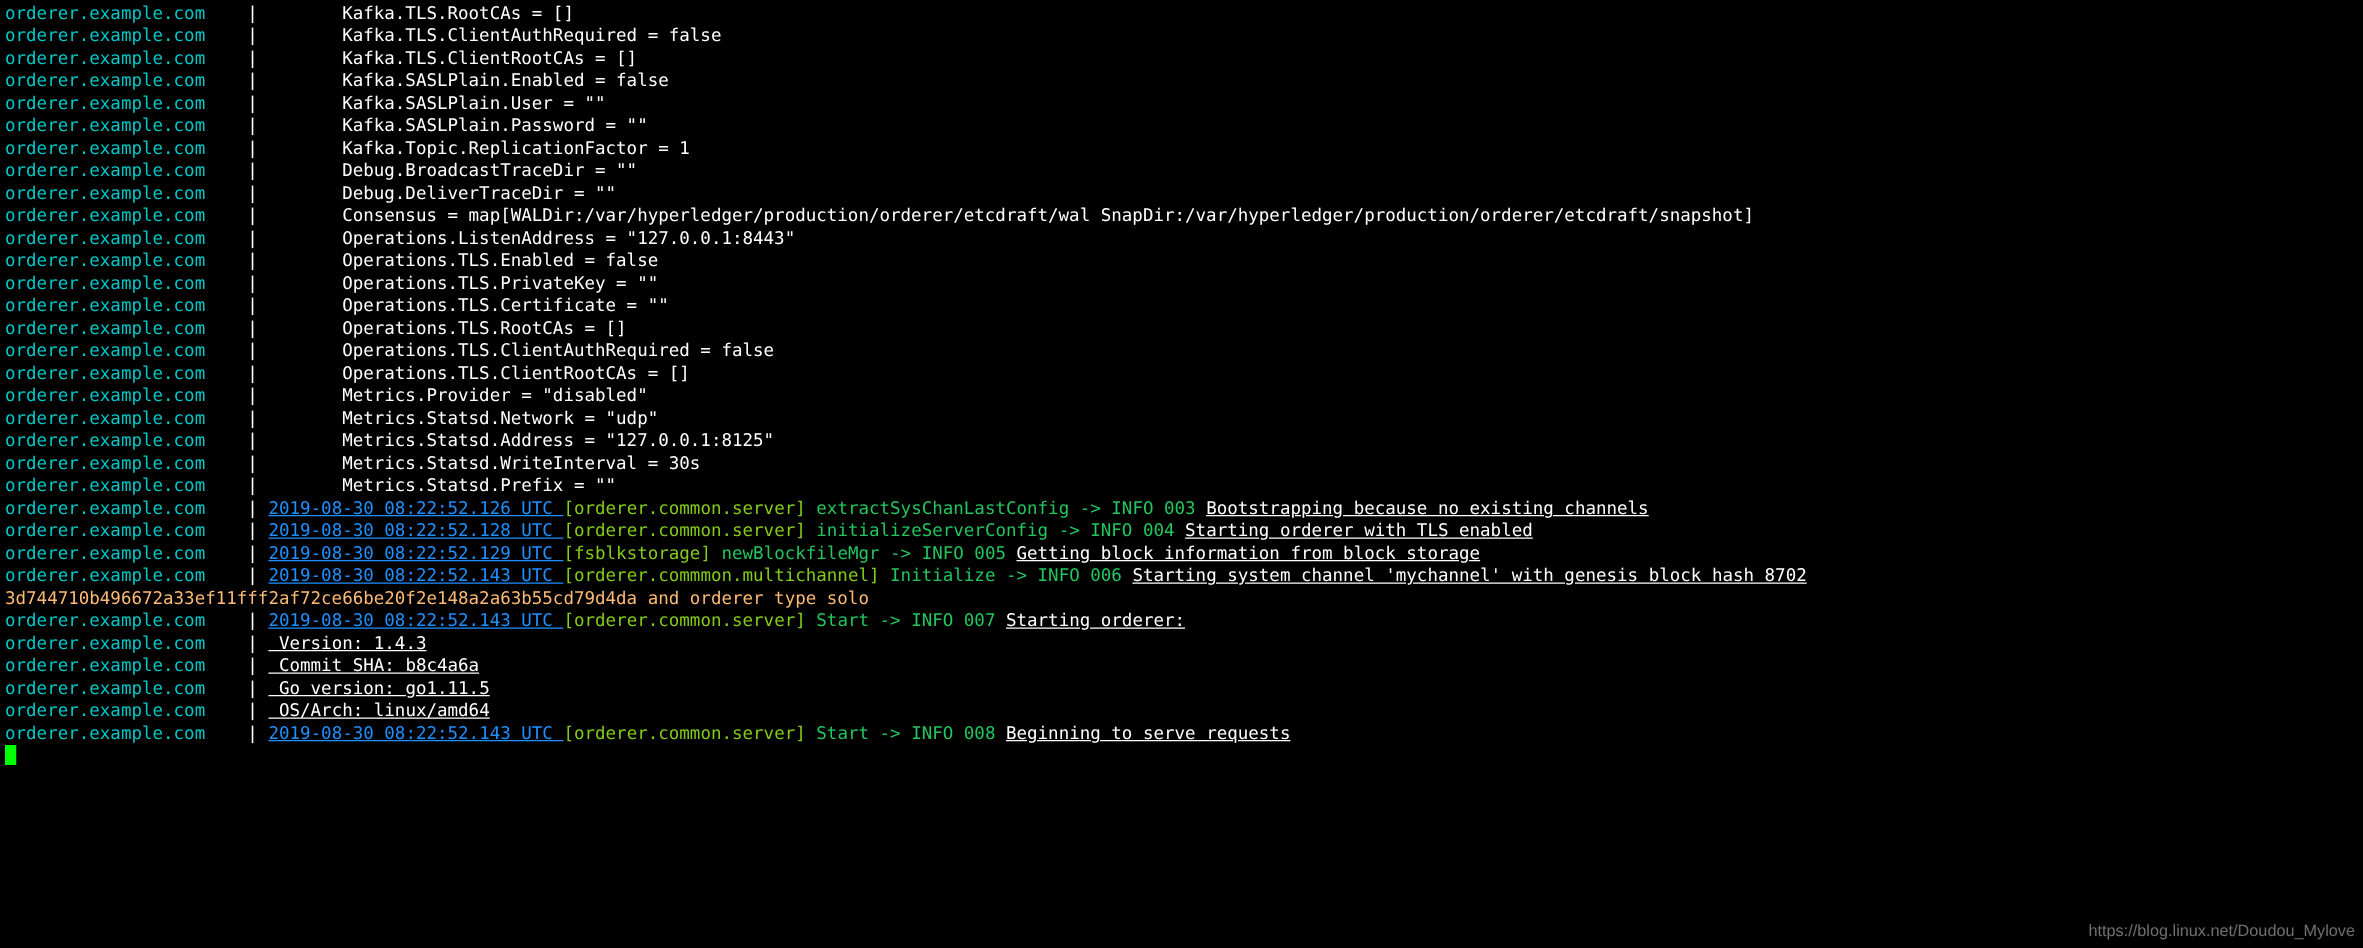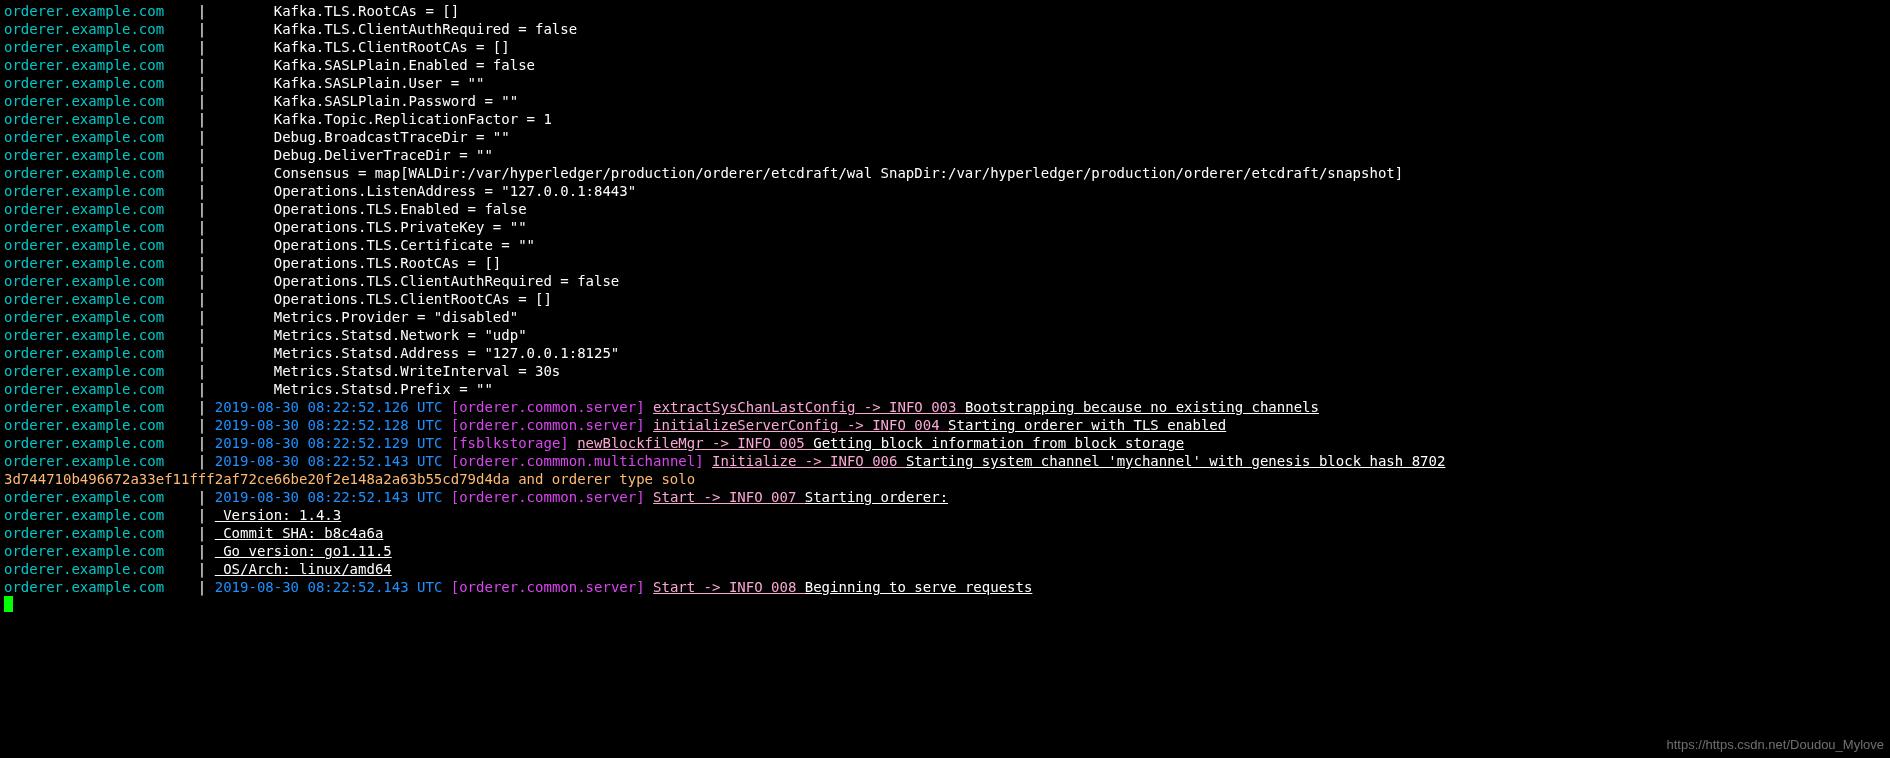--- a/index.html
+++ b/index.html
@@ -16,23 +16,23 @@
   }
   .terminal {
     padding: 2px 4px;
     white-space: pre;
   }
   .line { display: block; }
   .host { color: #00c8c8; }
   .sep  { color: #ffffff; }
   .cfg  { color: #ffffff; }
   .cont { color: #fdba74; }
-  .ts   { color: #1e90ff; }
-  .src  { color: #d946ef; }
-  .fn   { color: #f9a8d4; text-decoration: underline; }
+  .ts   { color: #1e90ff; text-decoration: underline; }
+  .src  { color: #84cc16; }
+  .fn   { color: #22c55e; }
   .msg  { color: #ffffff; text-decoration: underline; }
   .cursor {
     display: inline-block;
     width: 9px;
     height: 16px;
     background: #00ff00;
     vertical-align: -2px;
   }
   .watermark {
     position: fixed;
@@ -43,13 +43,13 @@
     color: rgba(200,200,200,0.55);
     pointer-events: none;
     user-select: none;
   }
 </style>
 </head>
 <body>
 
 <div id="term" class="terminal"><div class="line"><span class="host">orderer.example.com</span><span class="sep">    | </span><span class="cfg">	Kafka.TLS.RootCAs = []</span></div><div class="line"><span class="host">orderer.example.com</span><span class="sep">    | </span><span class="cfg">	Kafka.TLS.ClientAuthRequired = false</span></div><div class="line"><span class="host">orderer.example.com</span><span class="sep">    | </span><span class="cfg">	Kafka.TLS.ClientRootCAs = []</span></div><div class="line"><span class="host">orderer.example.com</span><span class="sep">    | </span><span class="cfg">	Kafka.SASLPlain.Enabled = false</span></div><div class="line"><span class="host">orderer.example.com</span><span class="sep">    | </span><span class="cfg">	Kafka.SASLPlain.User = ""</span></div><div class="line"><span class="host">orderer.example.com</span><span class="sep">    | </span><span class="cfg">	Kafka.SASLPlain.Password = ""</span></div><div class="line"><span class="host">orderer.example.com</span><span class="sep">    | </span><span class="cfg">	Kafka.Topic.ReplicationFactor = 1</span></div><div class="line"><span class="host">orderer.example.com</span><span class="sep">    | </span><span class="cfg">	Debug.BroadcastTraceDir = ""</span></div><div class="line"><span class="host">orderer.example.com</span><span class="sep">    | </span><span class="cfg">	Debug.DeliverTraceDir = ""</span></div><div class="line"><span class="host">orderer.example.com</span><span class="sep">    | </span><span class="cfg">	Consensus = map[WALDir:/var/hyperledger/production/orderer/etcdraft/wal SnapDir:/var/hyperledger/production/orderer/etcdraft/snapshot]</span></div><div class="line"><span class="host">orderer.example.com</span><span class="sep">    | </span><span class="cfg">	Operations.ListenAddress = "127.0.0.1:8443"</span></div><div class="line"><span class="host">orderer.example.com</span><span class="sep">    | </span><span class="cfg">	Operations.TLS.Enabled = false</span></div><div class="line"><span class="host">orderer.example.com</span><span class="sep">    | </span><span class="cfg">	Operations.TLS.PrivateKey = ""</span></div><div class="line"><span class="host">orderer.example.com</span><span class="sep">    | </span><span class="cfg">	Operations.TLS.Certificate = ""</span></div><div class="line"><span class="host">orderer.example.com</span><span class="sep">    | </span><span class="cfg">	Operations.TLS.RootCAs = []</span></div><div class="line"><span class="host">orderer.example.com</span><span class="sep">    | </span><span class="cfg">	Operations.TLS.ClientAuthRequired = false</span></div><div class="line"><span class="host">orderer.example.com</span><span class="sep">    | </span><span class="cfg">	Operations.TLS.ClientRootCAs = []</span></div><div class="line"><span class="host">orderer.example.com</span><span class="sep">    | </span><span class="cfg">	Metrics.Provider = "disabled"</span></div><div class="line"><span class="host">orderer.example.com</span><span class="sep">    | </span><span class="cfg">	Metrics.Statsd.Network = "udp"</span></div><div class="line"><span class="host">orderer.example.com</span><span class="sep">    | </span><span class="cfg">	Metrics.Statsd.Address = "127.0.0.1:8125"</span></div><div class="line"><span class="host">orderer.example.com</span><span class="sep">    | </span><span class="cfg">	Metrics.Statsd.WriteInterval = 30s</span></div><div class="line"><span class="host">orderer.example.com</span><span class="sep">    | </span><span class="cfg">	Metrics.Statsd.Prefix = ""</span></div><div class="line"><span class="host">orderer.example.com</span><span class="sep">    | </span><span class="ts">2019-08-30 08:22:52.126 UTC </span><span class="src">[orderer.common.server] </span><span class="fn">extractSysChanLastConfig -&gt; INFO 003 </span><span class="msg">Bootstrapping because no existing channels</span></div><div class="line"><span class="host">orderer.example.com</span><span class="sep">    | </span><span class="ts">2019-08-30 08:22:52.128 UTC </span><span class="src">[orderer.common.server] </span><span class="fn">initializeServerConfig -&gt; INFO 004 </span><span class="msg">Starting orderer with TLS enabled</span></div><div class="line"><span class="host">orderer.example.com</span><span class="sep">    | </span><span class="ts">2019-08-30 08:22:52.129 UTC </span><span class="src">[fsblkstorage] </span><span class="fn">newBlockfileMgr -&gt; INFO 005 </span><span class="msg">Getting block information from block storage</span></div><div class="line"><span class="host">orderer.example.com</span><span class="sep">    | </span><span class="ts">2019-08-30 08:22:52.143 UTC </span><span class="src">[orderer.commmon.multichannel] </span><span class="fn">Initialize -&gt; INFO 006 </span><span class="msg">Starting system channel 'mychannel' with genesis block hash 8702</span></div><div class="line"><span class="cont">3d744710b496672a33ef11fff2af72ce66be20f2e148a2a63b55cd79d4da and orderer type solo</span></div><div class="line"><span class="host">orderer.example.com</span><span class="sep">    | </span><span class="ts">2019-08-30 08:22:52.143 UTC </span><span class="src">[orderer.common.server] </span><span class="fn">Start -&gt; INFO 007 </span><span class="msg">Starting orderer:</span></div><div class="line"><span class="host">orderer.example.com</span><span class="sep">    | </span><span class="msg"> Version: 1.4.3</span></div><div class="line"><span class="host">orderer.example.com</span><span class="sep">    | </span><span class="msg"> Commit SHA: b8c4a6a</span></div><div class="line"><span class="host">orderer.example.com</span><span class="sep">    | </span><span class="msg"> Go version: go1.11.5</span></div><div class="line"><span class="host">orderer.example.com</span><span class="sep">    | </span><span class="msg"> OS/Arch: linux/amd64</span></div><div class="line"><span class="host">orderer.example.com</span><span class="sep">    | </span><span class="ts">2019-08-30 08:22:52.143 UTC </span><span class="src">[orderer.common.server] </span><span class="fn">Start -&gt; INFO 008 </span><span class="msg">Beginning to serve requests</span></div><div class="line"><span class="cursor"></span></div></div>
 
-<span class="watermark">https://https.csdn.net/Doudou_Mylove</span>
+<span class="watermark">https://blog.linux.net/Doudou_Mylove</span>
 
 </body></html>

